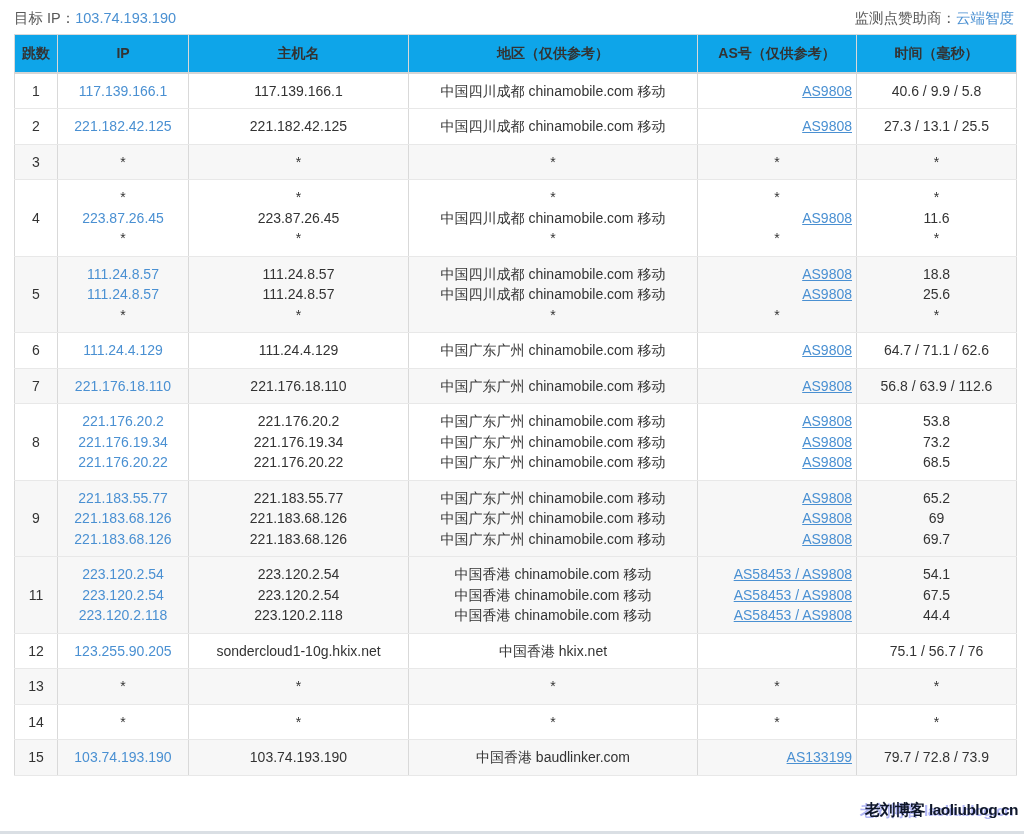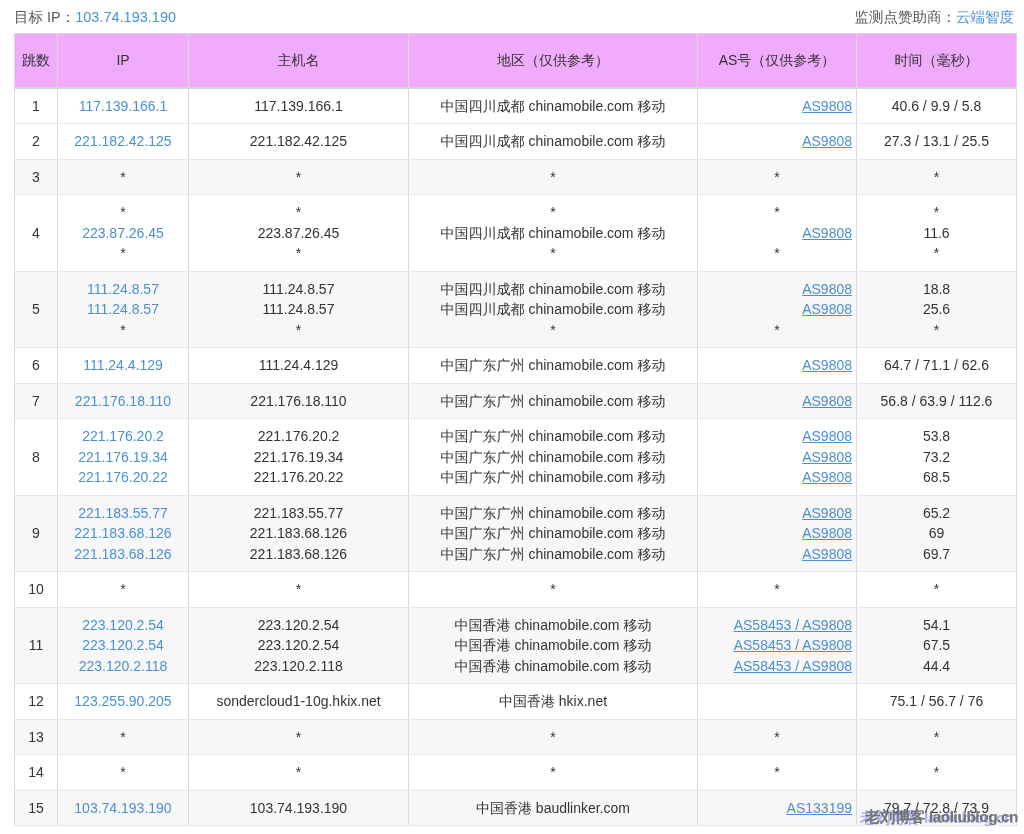--- a/index.html
+++ b/index.html
@@ -6,60 +6,60 @@
   html, body {
     width: 1024px; height: 834px; overflow: hidden;
     background: #ffffff;
     font-family: "Liberation Sans", "DejaVu Sans", sans-serif;
     color: #333;
   }
   .page { position: relative; width: 1024px; height: 834px; }
 
   .topbar {
     display: flex; justify-content: space-between; align-items: flex-end;
-    padding: 1px 10px 6px 14px; font-size: 14.5px; color: #595959; margin-top: 7px;
+    padding: 9px 10px 6px 14px; font-size: 14.5px; color: #595959;
   }
   .topbar a { text-decoration: none; }
   .link { color: #4a90d2; cursor: pointer; text-decoration: none; }
 
   table.trace {
     border-collapse: collapse;
     margin-left: 14px;
     width: 1002px;
     table-layout: fixed;
     font-size: 14px;
   }
   table.trace th, table.trace td {
     border: 1px solid #d9d9d9;
     text-align: center;
     vertical-align: middle;
     padding: 7px 4px;
     line-height: 20.5px;
   }
   table.trace td { border-top-color: #e8e8e8; border-bottom-color: #e8e8e8; }
   table.trace th {
-    font-weight: normal; color: #333; background: #f0abfc;
+    font-weight: bold; color: #333; background: #0ea5e9;
     border-bottom: 2px solid #d5d5d5;
-    padding: 16px 4px;
+    padding: 8px 4px;
   }
   tr.shaded td { background: #f7f7f7; }
   .col-hop  { width: 43px; }
   .col-ip   { width: 131px; }
   .col-host { width: 220px; }
   .col-region { width: 289px; }
   .col-asn  { width: 159px; }
   .col-time { width: 160px; }
   .cell-line { display: block; }
   .asn-link { color: #4a90d2; text-align: right; }
 
   .watermark {
     position: absolute;
     right: 6px; top: 800px;
     font-size: 15.5px; font-weight: bold;
-    color: #737373;
+    color: #0f172a;
     text-shadow: -5px 1px 0 rgba(80, 90, 230, 0.45);
     letter-spacing: -0.5px;
     white-space: nowrap;
     pointer-events: none;
   }
   .bottom-edge {
     position: absolute; left: 0; bottom: 0;
     width: 1024px; height: 3px; background: #dadfe4;
   }
 </style>
@@ -310,40 +310,20 @@
             <a class="cell-line asn-link" href="#">AS9808</a>
             <a class="cell-line asn-link" href="#">AS9808</a>
             <a class="cell-line asn-link" href="#">AS9808</a>
           </td>
           <td>
             <span class="cell-line">65.2</span>
             <span class="cell-line">69</span>
             <span class="cell-line">69.7</span>
           </td>
         </tr>
-        <tr>
-          <td>
-            <span class="cell-line">10</span>
-          </td>
-          <td>
-            <span class="cell-line">*</span>
-          </td>
-          <td>
-            <span class="cell-line">*</span>
-          </td>
-          <td>
-            <span class="cell-line">*</span>
-          </td>
-          <td>
-            <span class="cell-line">*</span>
-          </td>
-          <td>
-            <span class="cell-line">*</span>
-          </td>
-        </tr>
         <tr class="shaded">
           <td>
             <span class="cell-line">11</span>
           </td>
           <td>
             <a class="cell-line link" href="#">223.120.2.54</a>
             <a class="cell-line link" href="#">223.120.2.54</a>
             <a class="cell-line link" href="#">223.120.2.118</a>
           </td>
           <td>

